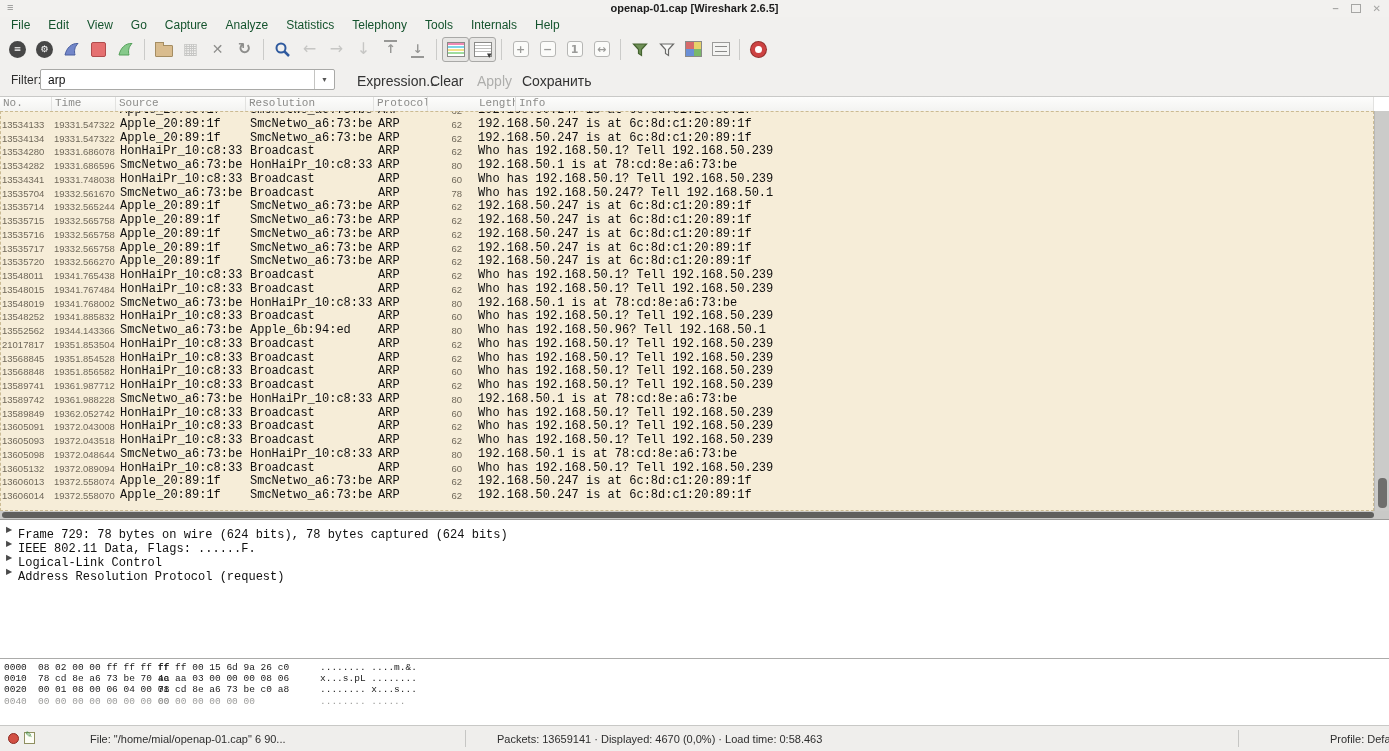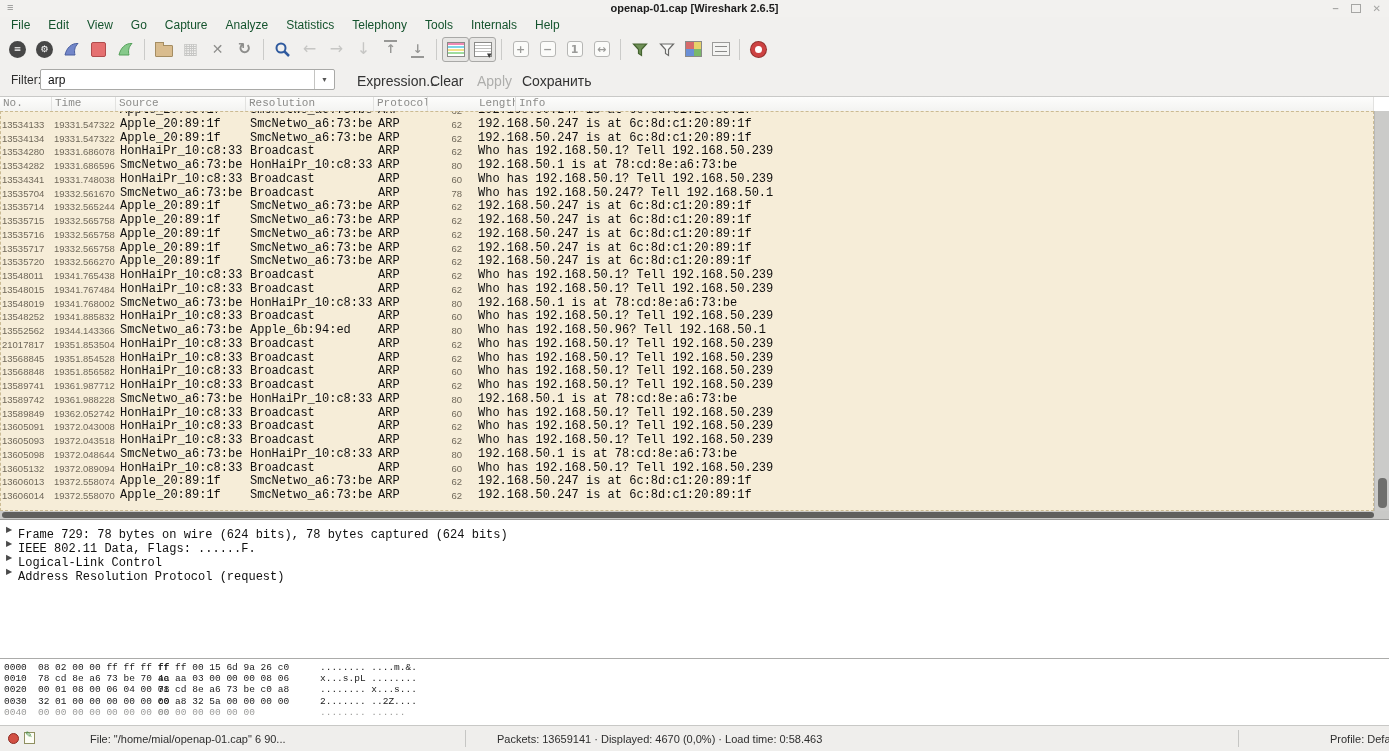--- a/index.html
+++ b/index.html
@@ -575,26 +575,20 @@
         <span class="hg1">78 cd 8e a6 73 be 70 4c</span>
         <span class="hg2">aa aa 03 00 00 00 08 06</span>
         <span class="hascii">x...s.pL ........</span>
       </div>
       <div class="hexrow">
         <span class="hoff">0020</span>
         <span class="hg1">00 01 08 00 06 04 00 01</span>
         <span class="hg2">78 cd 8e a6 73 be c0 a8</span>
         <span class="hascii">........ x...s...</span>
       </div>
-      <div class="hexrow">
-        <span class="hoff">0030</span>
-        <span class="hg1">32 01 00 00 00 00 00 00</span>
-        <span class="hg2">c0 a8 32 5a 00 00 00 00</span>
-        <span class="hascii">2....... ..2Z....</span>
-      </div>
       <div class="hexrow muted">
         <span class="hoff">0040</span>
         <span class="hg1">00 00 00 00 00 00 00 00</span>
         <span class="hg2">00 00 00 00 00 00</span>
         <span class="hascii">........ ......</span>
       </div>
     </div>
 
   <div class="statusbar">
     <span class="expert"></span>

